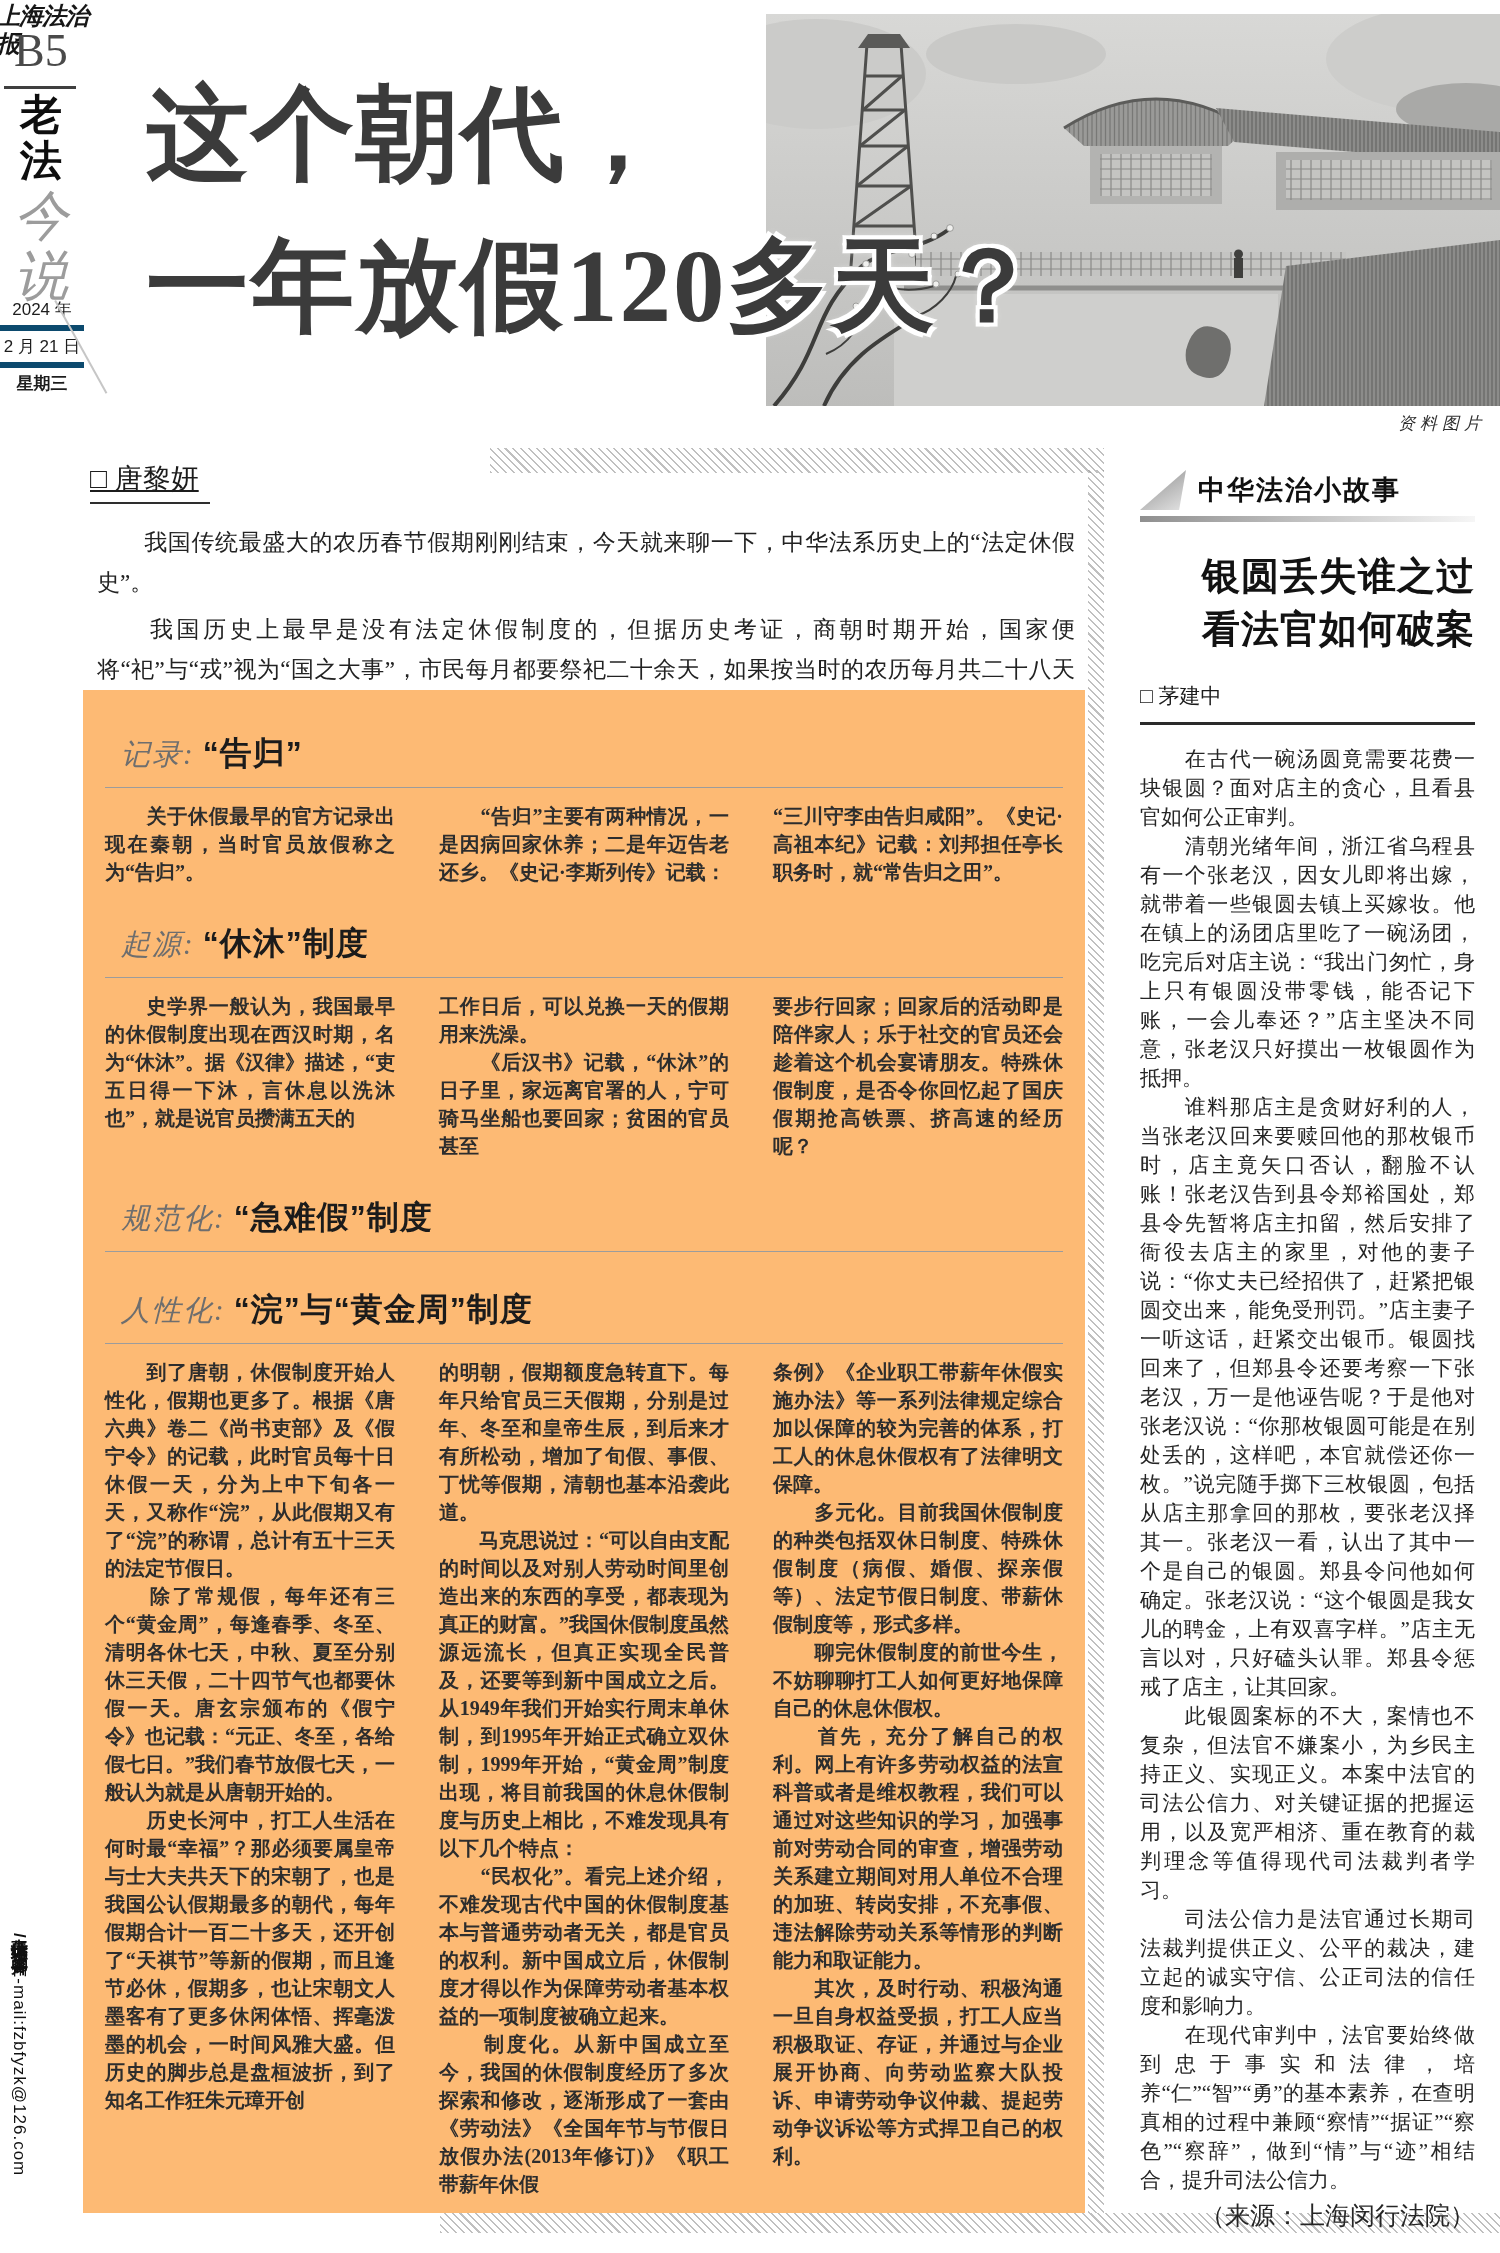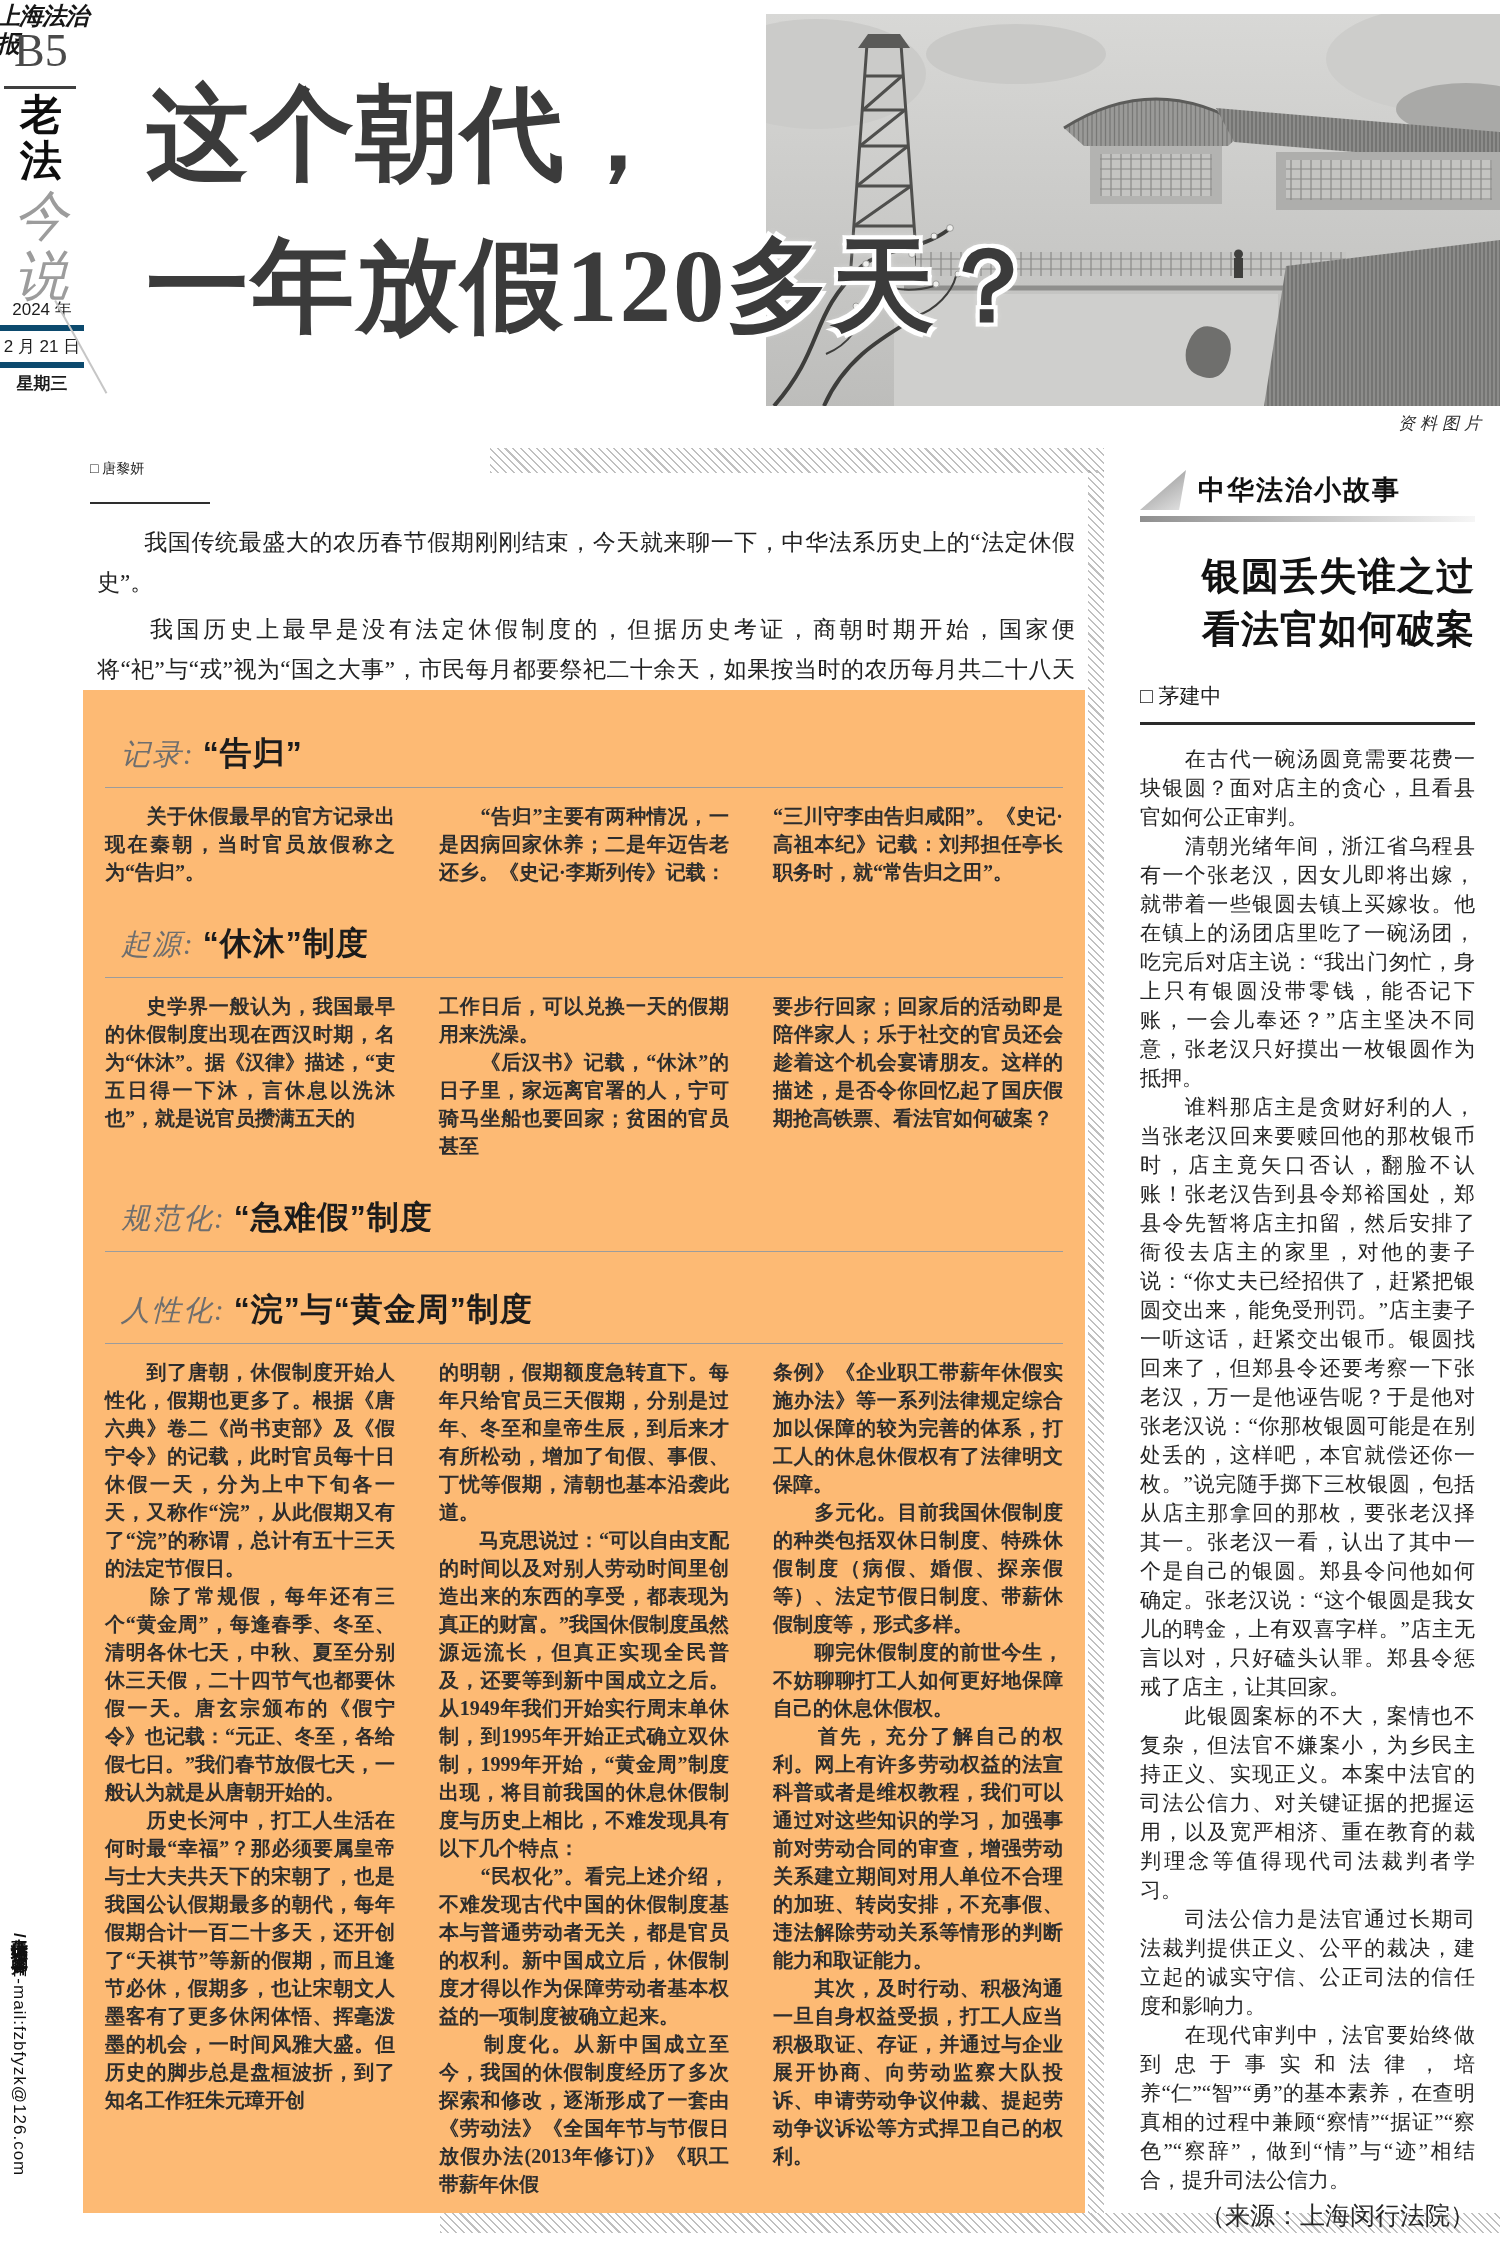--- a/index.html
+++ b/index.html
@@ -35,22 +35,22 @@
   .photo-caption{position:absolute;left:1240px;top:412px;width:246px;text-align:right;
                  font-size:17px;letter-spacing:5px;color:#2f2f2f;font-style:italic;}
 
   
   .hatch{background:repeating-linear-gradient(45deg,rgba(140,140,140,.55) 0 1.5px,rgba(255,255,255,0) 1.5px 5.5px);}
   .hatch-h{position:absolute;left:490px;top:448px;width:614px;height:25px;}
   .hatch-v{position:absolute;left:1088px;top:470px;width:16px;height:1743px;}
   .hatch-b{position:absolute;left:440px;top:2213px;width:1060px;height:20px;}
 
   
-  .author{position:absolute;left:90px;top:460px;font-size:14px;color:#1c1c1c;
-          font-family:"Liberation Sans","DejaVu Sans",sans-serif;}
+  .author{position:absolute;left:90px;top:460px;font-size:28px;color:#1c1c1c;
+          font-family:"Liberation Sans","DejaVu Sans",sans-serif;text-decoration:underline;}
   .author-rule{position:absolute;left:90px;top:502px;width:120px;height:2px;background:#2e2e2e;}
   .intro{position:absolute;left:90px;top:516px;width:992px;font-size:23px;line-height:40px;
          text-align:justify;color:#222;}
   .intro p{margin:7px;}
 
   
   .graybox{position:absolute;left:83px;top:690px;width:1002px;height:1523px;background:#fdba74;
            padding:0 22px;box-sizing:border-box;z-index:2;}
   .sec-head{display:flex;align-items:baseline;gap:8px;padding-left:16px;margin-top:36px;height:46px;}
   .section:first-child .sec-head{margin-top:42px;}
@@ -221,21 +221,21 @@
       <div class="sec-rule"></div>
       <div class="cols">
         <div class="col">
             <p>　　史学界一般认为，我国最早的休假制度出现在西汉时期，名为“休沐”。据《汉律》描述，“吏五日得一下沐，言休息以洗沐也”，就是说官员攒满五天的</p>
           </div>
         <div class="col">
             <p>工作日后，可以兑换一天的假期用来洗澡。</p>
             <p>　　《后汉书》记载，“休沐”的日子里，家远离官署的人，宁可骑马坐船也要回家；贫困的官员甚至</p>
           </div>
         <div class="col">
-            <p>要步行回家；回家后的活动即是陪伴家人；乐于社交的官员还会趁着这个机会宴请朋友。这样的描述，是否令你回忆起了国庆假期抢高铁票、看法官如何破案？</p>
+            <p>要步行回家；回家后的活动即是陪伴家人；乐于社交的官员还会趁着这个机会宴请朋友。特殊休假制度，是否令你回忆起了国庆假期抢高铁票、挤高速的经历呢？</p>
           </div>
       </div>
     </div>
 
     <div class="section">
       <div class="sec-head">
         <span class="sec-label">规范化:</span>
         <span class="sec-title">“急难假”制度</span>
       </div>
       <div class="sec-rule"></div>

